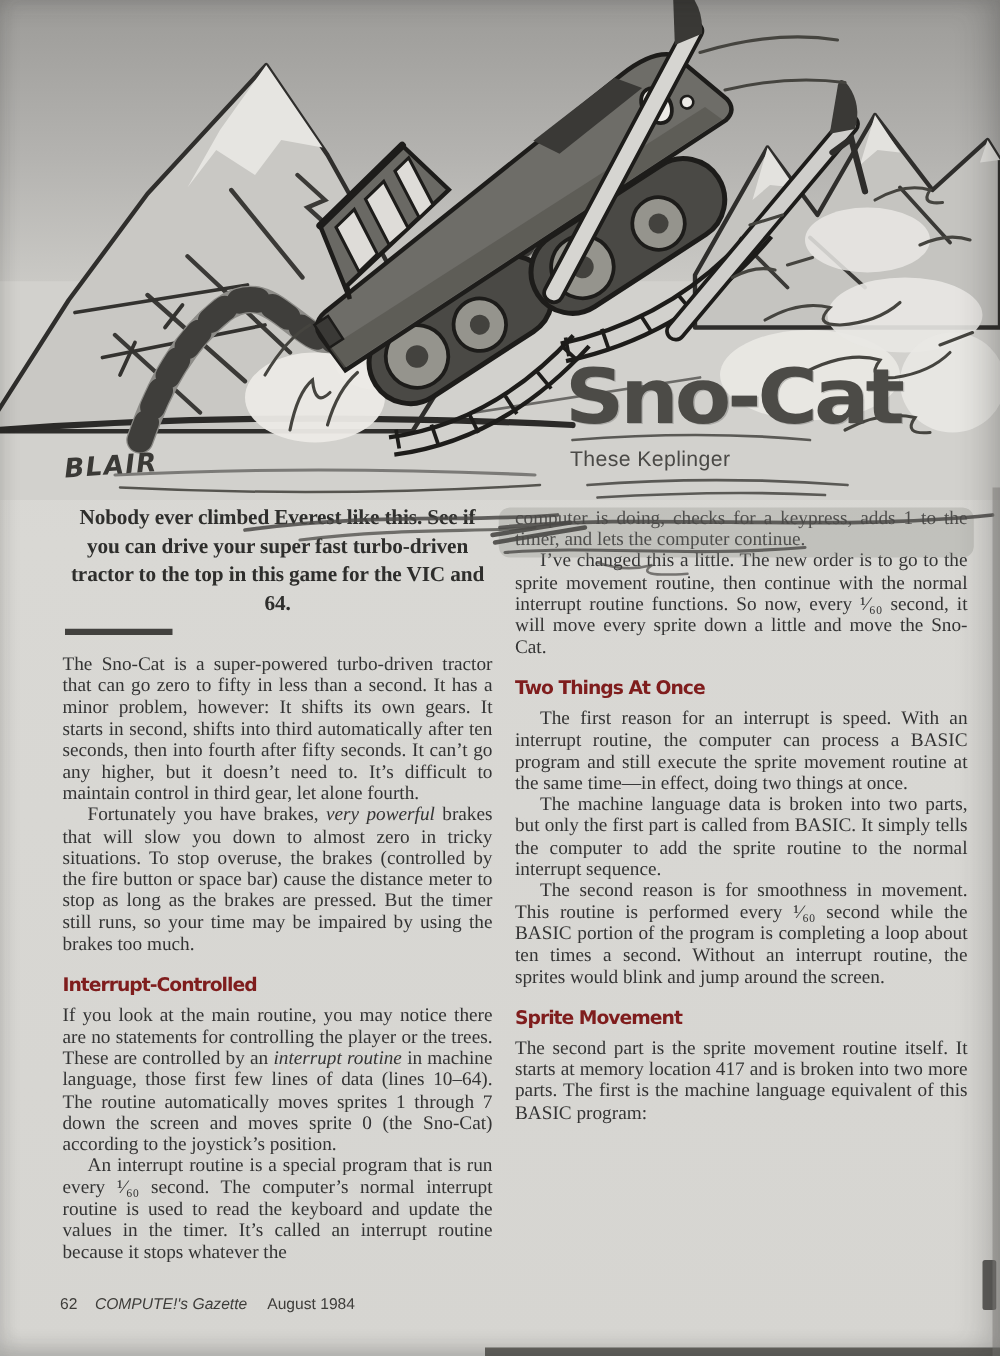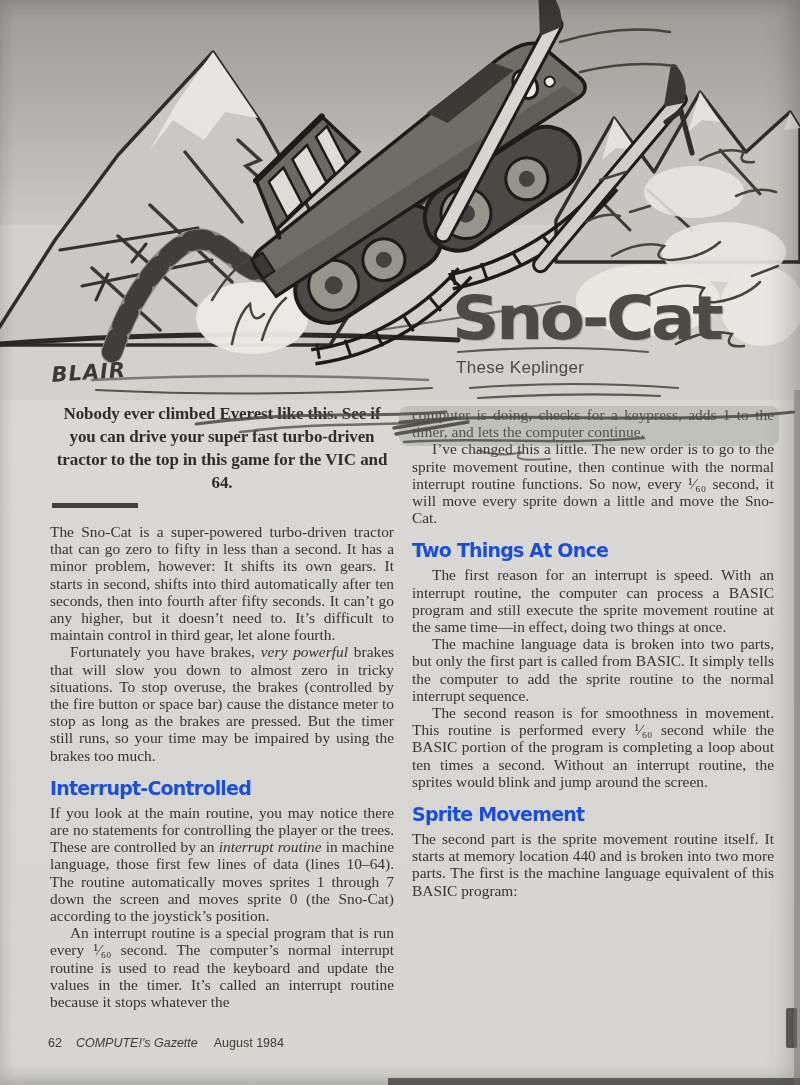--- a/index.html
+++ b/index.html
@@ -34,21 +34,21 @@
   .col-right{left:412px;top:406px;width:362px;}
   .intro{
     font-weight:bold;font-size:17px;line-height:23px;color:#2e2e2c;
     text-align:center;margin:0 0 9px 0;letter-spacing:-.1px;
   }
   .rule{width:86px;height:5px;background:#42413e;margin:0 0 15px 2px;}
   p{margin:0;}
   p.ind{text-indent:20px;}
   h2.sect{
     font-family:"DejaVu Sans","Liberation Sans",sans-serif;
-    font-size:19px;line-height:26px;font-weight:bold;color:#1d4ed8;
+    font-size:15px;line-height:26px;font-weight:bold;color:#7f1d1d;
     letter-spacing:-.8px;margin:11px 0 3px 0;text-align:left;
   }
   i{font-style:italic;font-family:Liberation Serif, serif;}
   
   .marks{position:absolute;left:0;top:394px;width:800px;height:76px;pointer-events:none;}
   
   .footer{
     position:absolute;left:48px;top:1036px;
     font-family:"Liberation Sans","DejaVu Sans",sans-serif;
     font-size:12.5px;color:#3e3d3a;display:flex;align-items:flex-start;
@@ -195,21 +195,21 @@
 </div>
 
 <div class="col col-right">
   <p>computer is doing, checks for a keypress, adds 1 to the timer, and lets the computer continue.</p>
   <p class="ind">I’ve changed this a little. The new order is to go to the sprite movement routine, then continue with the normal interrupt routine functions. So now, every ¹⁄₆₀ second, it will move every sprite down a little and move the Sno-Cat.</p>
   <h2 class="sect">Two Things At Once</h2>
   <p class="ind">The first reason for an interrupt is speed. With an interrupt routine, the computer can process a BASIC program and still execute the sprite movement routine at the same time—in effect, doing two things at once.</p>
   <p class="ind">The machine language data is broken into two parts, but only the first part is called from BASIC. It simply tells the computer to add the sprite routine to the normal interrupt sequence.</p>
   <p class="ind">The second reason is for smoothness in movement. This routine is performed every ¹⁄₆₀ second while the BASIC portion of the program is completing a loop about ten times a second. Without an interrupt routine, the sprites would blink and jump around the screen.</p>
   <h2 class="sect">Sprite Movement</h2>
-  <p>The second part is the sprite movement routine itself. It starts at memory location 440 and is broken into two more parts. The first is the machine language equivalent of this BASIC program:</p>
+  <p>The second part is the sprite movement routine itself. It starts at memory location 417 and is broken into two more parts. The first is the machine language equivalent of this BASIC program:</p>
 </div>
 
 <svg class="marks" viewBox="0 0 800 76">
   <rect x="399" y="12" width="380" height="40" rx="9" fill="#8b8a86" opacity="0.30"></rect>
   <g fill="none" stroke="#4a4946" stroke-linecap="round">
     <path d="M196,30 C300,16 372,24 446,18" stroke-width="3" opacity=".85"></path>
     <path d="M240,38 C320,28 382,32 428,28" stroke-width="2.5" opacity=".75"></path>
     <path d="M394,34 l62,-10 m-60,16 l72,-12" stroke-width="3.5" opacity=".9"></path>
     <path d="M400,28 C520,16 660,32 794,18" stroke-width="3" opacity=".85"></path>
     <path d="M404,48 C480,42 544,52 644,44" stroke-width="2.5" opacity=".8"></path>

